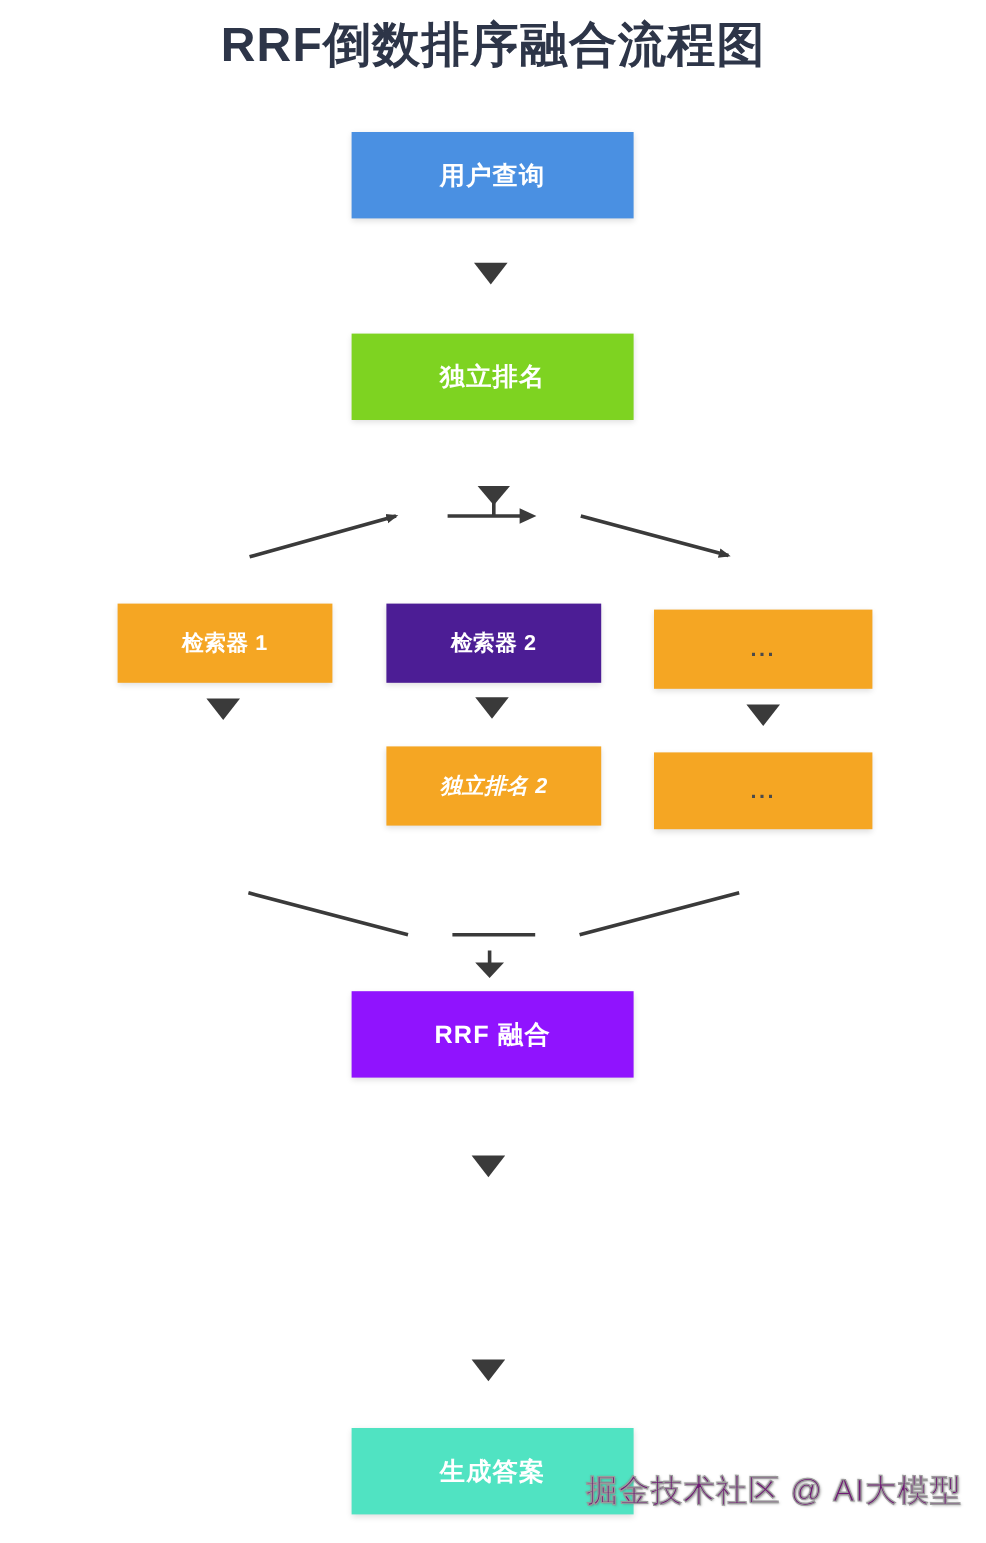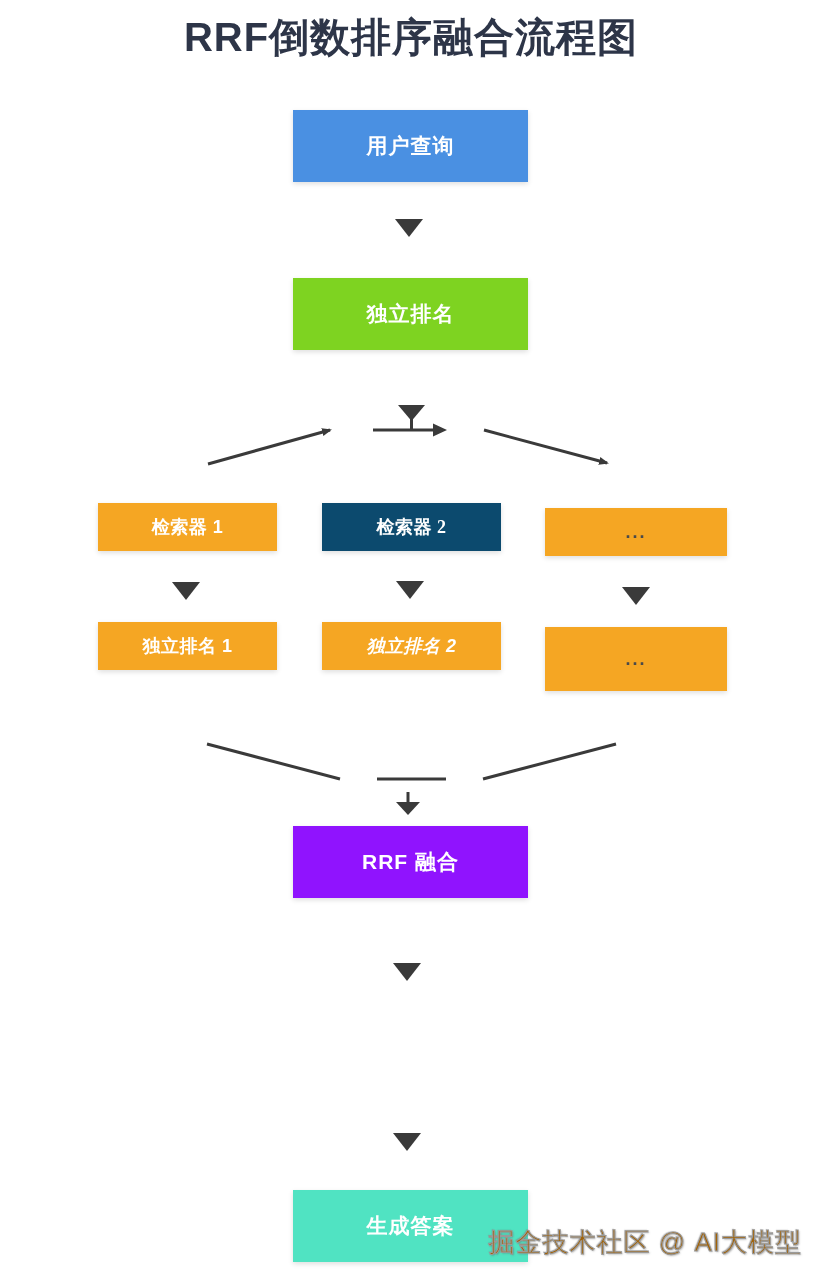--- a/index.html
+++ b/index.html
@@ -18,34 +18,34 @@
   }
   .node{
     position:absolute;
     display:flex;align-items:center;justify-content:center;
     border-radius:0;
     color:#ffffff;font-weight:700;
     box-shadow:0 2px 5px rgba(0,0,0,0.13);
     box-sizing:border-box;
   }
   .node.main{left:293px;width:235px;height:72px;font-size:21px;letter-spacing:1px;}
-  .node.small{width:179px;height:48px;font-size:18px;letter-spacing:0.5px;}
+  .node.small{width:179px;height:66px;font-size:18px;letter-spacing:0.5px;}
   .node.wide{width:182px;}
   .node.dots{color:#4a4a4a;font-size:18px;letter-spacing:2px;}
   .tri{
     position:absolute;width:0;height:0;
     border-left:14px solid transparent;
     border-right:14px solid transparent;
     border-top:18px solid #3a3a3a;
   }
   .connector{position:absolute;left:0;width:822px;}
   .watermark{
     position:absolute;right:20px;bottom:26px;
     font-size:26px;font-weight:400;letter-spacing:1px;
-    color:#a16207;
+    color:#701a75;
     -webkit-text-stroke:1px #9a9a9a;
     text-shadow:1px 1px 2px rgba(90,90,90,0.55),-1px -1px 1px rgba(120,120,120,0.35);
     white-space:nowrap;
   }
 </style>
 </head>
 <body>
 
 <div class="canvas">
 
@@ -65,28 +65,27 @@
     </defs>
     <polygon points="398,5 425,5 411.5,21" fill="#3a3a3a"></polygon>
     <line x1="411.5" y1="19" x2="411.5" y2="30" stroke="#3a3a3a" stroke-width="3"></line>
     <line x1="373" y1="30" x2="434" y2="30" stroke="#3a3a3a" stroke-width="3"></line>
     <polygon points="433,23.5 447,30 433,36.5" fill="#3a3a3a"></polygon>
     <line x1="208" y1="64" x2="330" y2="30" stroke="#3a3a3a" stroke-width="3" marker-end="url(#ah)"></line>
     <line x1="484" y1="30" x2="607" y2="63" stroke="#3a3a3a" stroke-width="3" marker-end="url(#ah)"></line>
   </svg>
 
   <div class="node small" style="left: 98px; top: 503px; background-color: rgb(245, 166, 35);">检索器 1</div>
-  <div class="node small" style="left: 322px; top: 503px; background-color: #0c4a6e; font-family: Liberation Serif, serif;">检索器 2</div>
+  <div class="node small" style="left: 322px; top: 503px; background-color: #4c1d95;">检索器 2</div>
   <div class="node small wide dots" style="left: 545px; top: 508px; background-color: rgb(245, 166, 35);">...</div>
 
   <div class="tri" style="left:172px;top:582px"></div>
   <div class="tri" style="left:396px;top:581px"></div>
   <div class="tri" style="left:622px;top:587px"></div>
 
-  <div class="node small" style="left: 98px; top: 622px; background-color: rgb(245, 166, 35);">独立排名 1</div>
   <div class="node small" style="left: 322px; top: 622px; background-color: rgb(245, 166, 35); font-style: italic;">独立排名 2</div>
   <div class="node small wide dots" style="left: 545px; top: 627px; height: 64px; background-color: rgb(245, 166, 35);">...</div>
 
   <svg class="connector" style="top:735px" width="822" height="85" viewBox="0 0 822 85">
     <line x1="207" y1="9" x2="340" y2="44" stroke="#3a3a3a" stroke-width="3"></line>
     <line x1="616" y1="9" x2="483" y2="44" stroke="#3a3a3a" stroke-width="3"></line>
     <line x1="377" y1="44" x2="446" y2="44" stroke="#3a3a3a" stroke-width="3"></line>
     <line x1="408" y1="57" x2="408" y2="68" stroke="#3a3a3a" stroke-width="3"></line>
     <polygon points="396,67 420,67 408,80" fill="#3a3a3a"></polygon>
   </svg>

